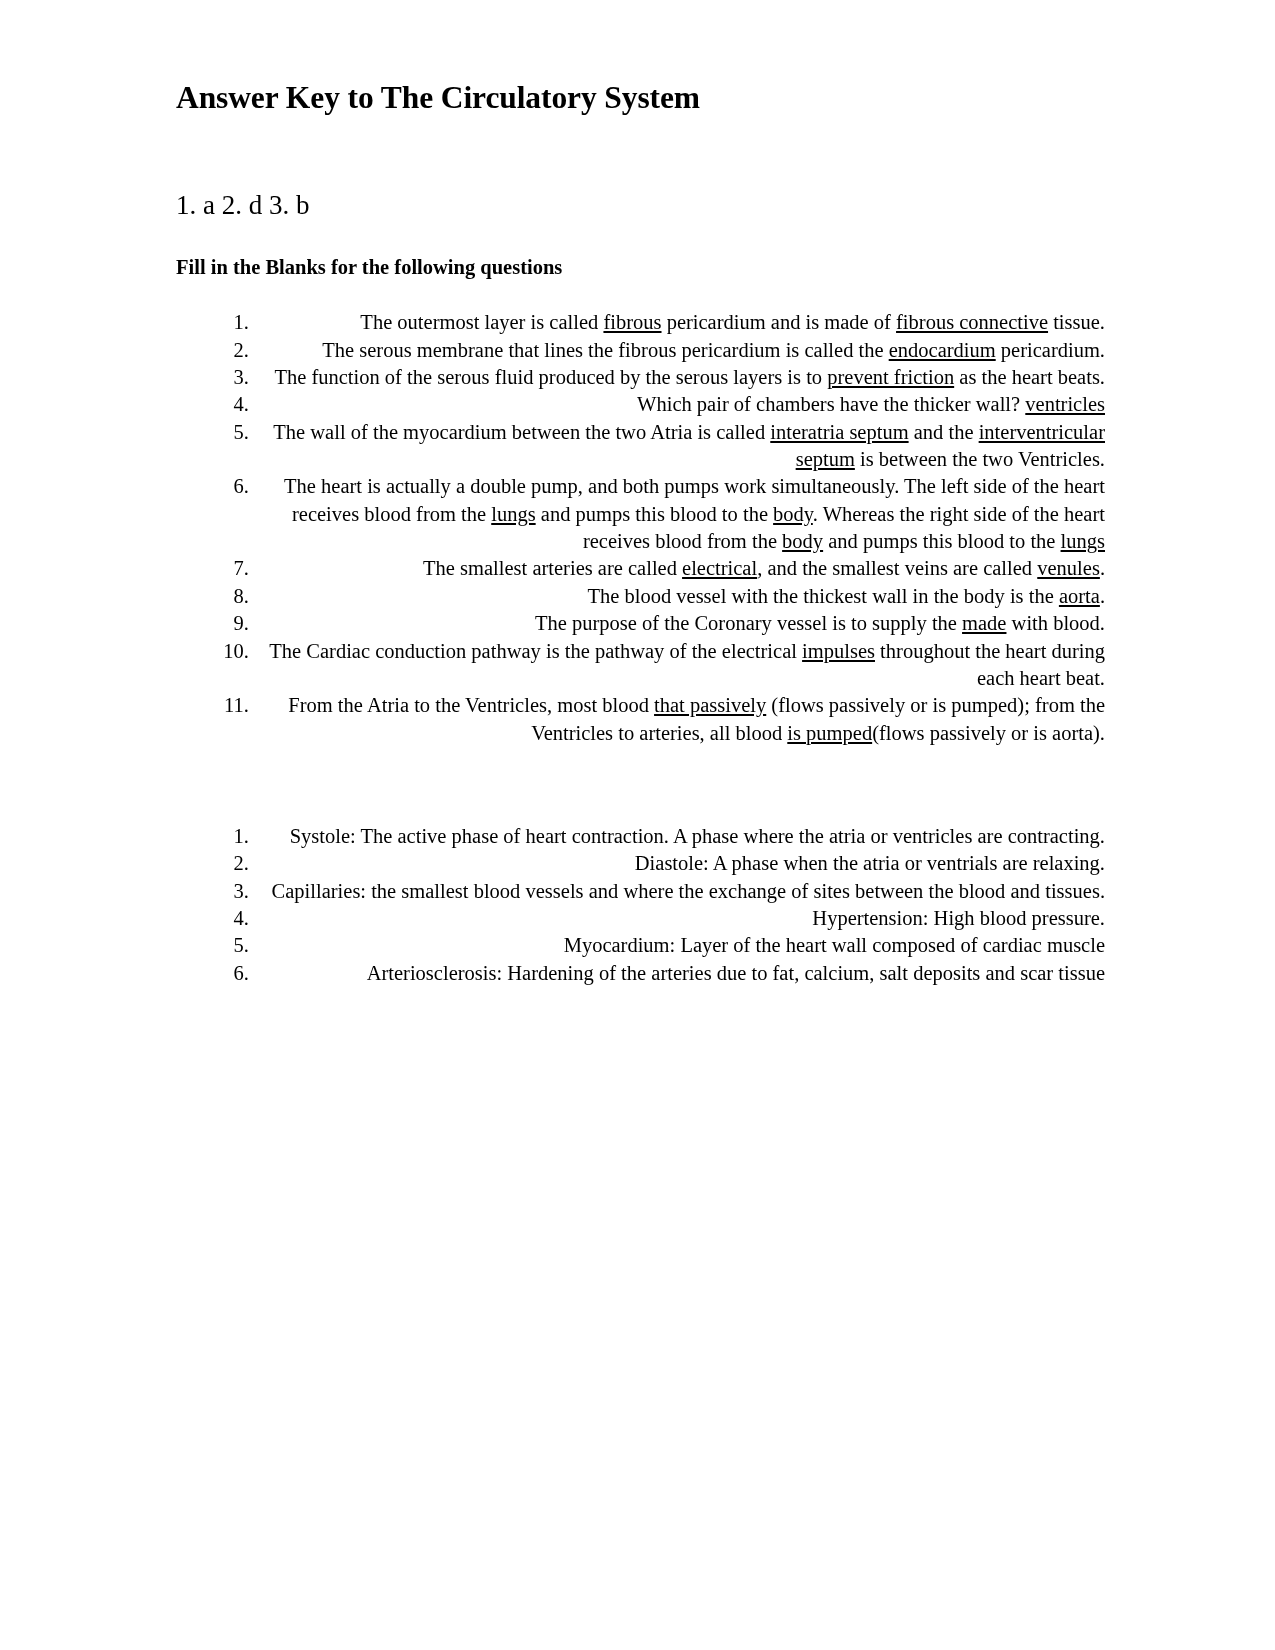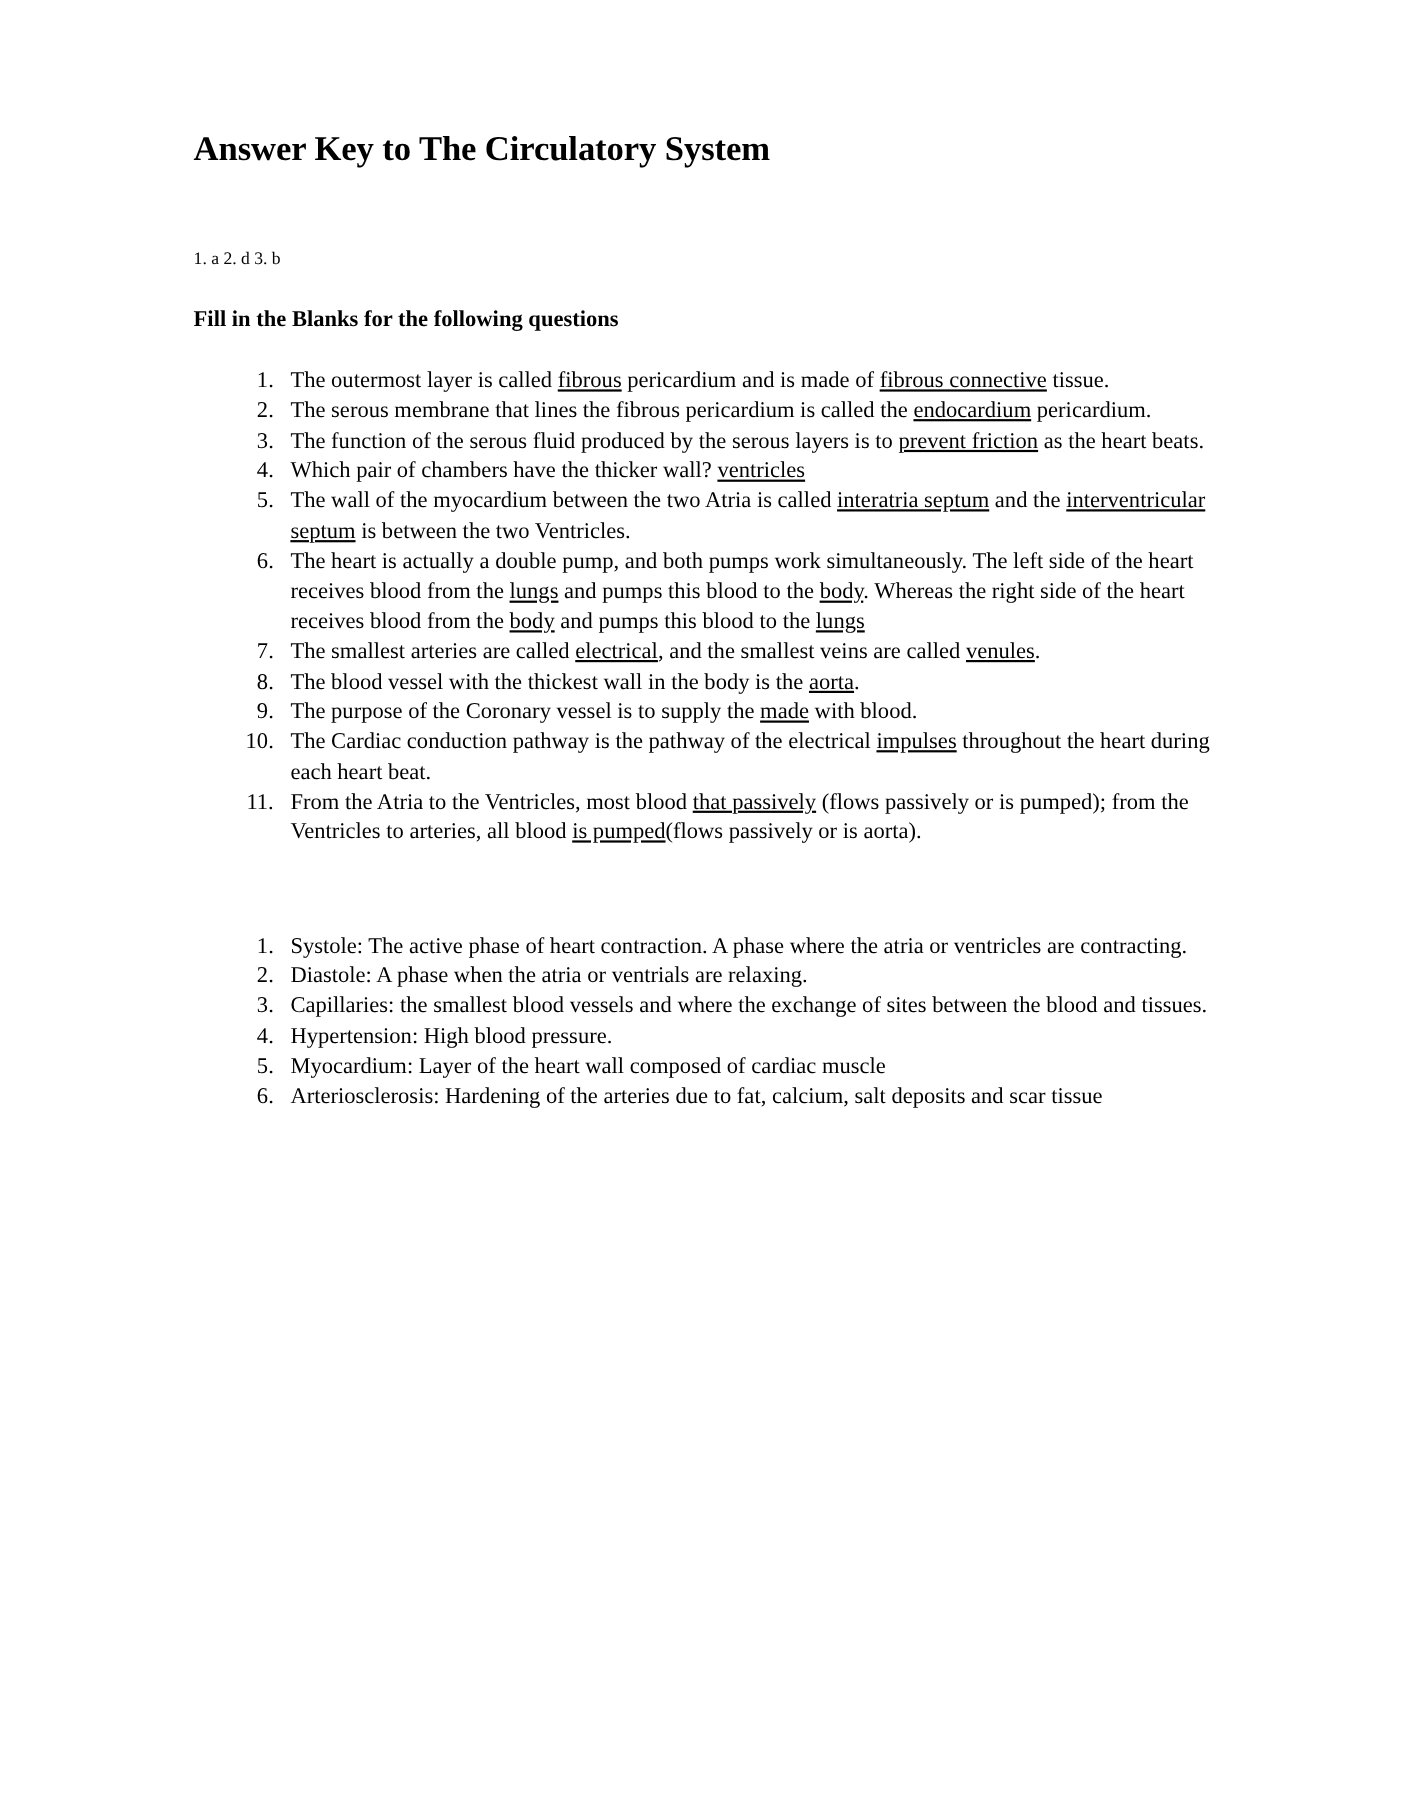--- a/index.html
+++ b/index.html
@@ -13,51 +13,52 @@
     height: 1650px;
     font-family: "Liberation Serif", "DejaVu Serif", serif;
     color: #000000;
     -webkit-font-smoothing: antialiased;
   }
   .page {
     position: relative;
     width: 1275px;
     height: 1650px;
     box-sizing: border-box;
-    padding: 117px 170px 0 176px;
+    padding: 80px 170px 0 176px;
     background: #ffffff;
   }
   .doc-title {
     font-size: 31.5px;
     font-weight: bold;
     letter-spacing: -0.1px;
     line-height: 1.12;
     margin: 0 0 42px 0;
   }
   .section-heading {
     font-size: 20.5px;
     font-weight: bold;
     line-height: 1.15;
     margin: 0;
   }
   .plain-line {
-    font-size: 16px;
+    font-size: 27px;
     line-height: 1.2;
     margin: 0;
   }
   ol.numlist {
     list-style: decimal;
     margin: 0;
     padding-left: 78px;
     font-size: 20.5px;
     line-height: 1.335;
   }
   ol.numlist > li {
     padding-left: 10px;
     margin: 0;
+    text-align: right;
   }
   ol.numlist > li::marker {
     font-size: 20.5px;
   }
   .u {
     text-decoration: underline;
     text-underline-offset: 2px;
   }
   
   .gap-a { height: 32px; }

